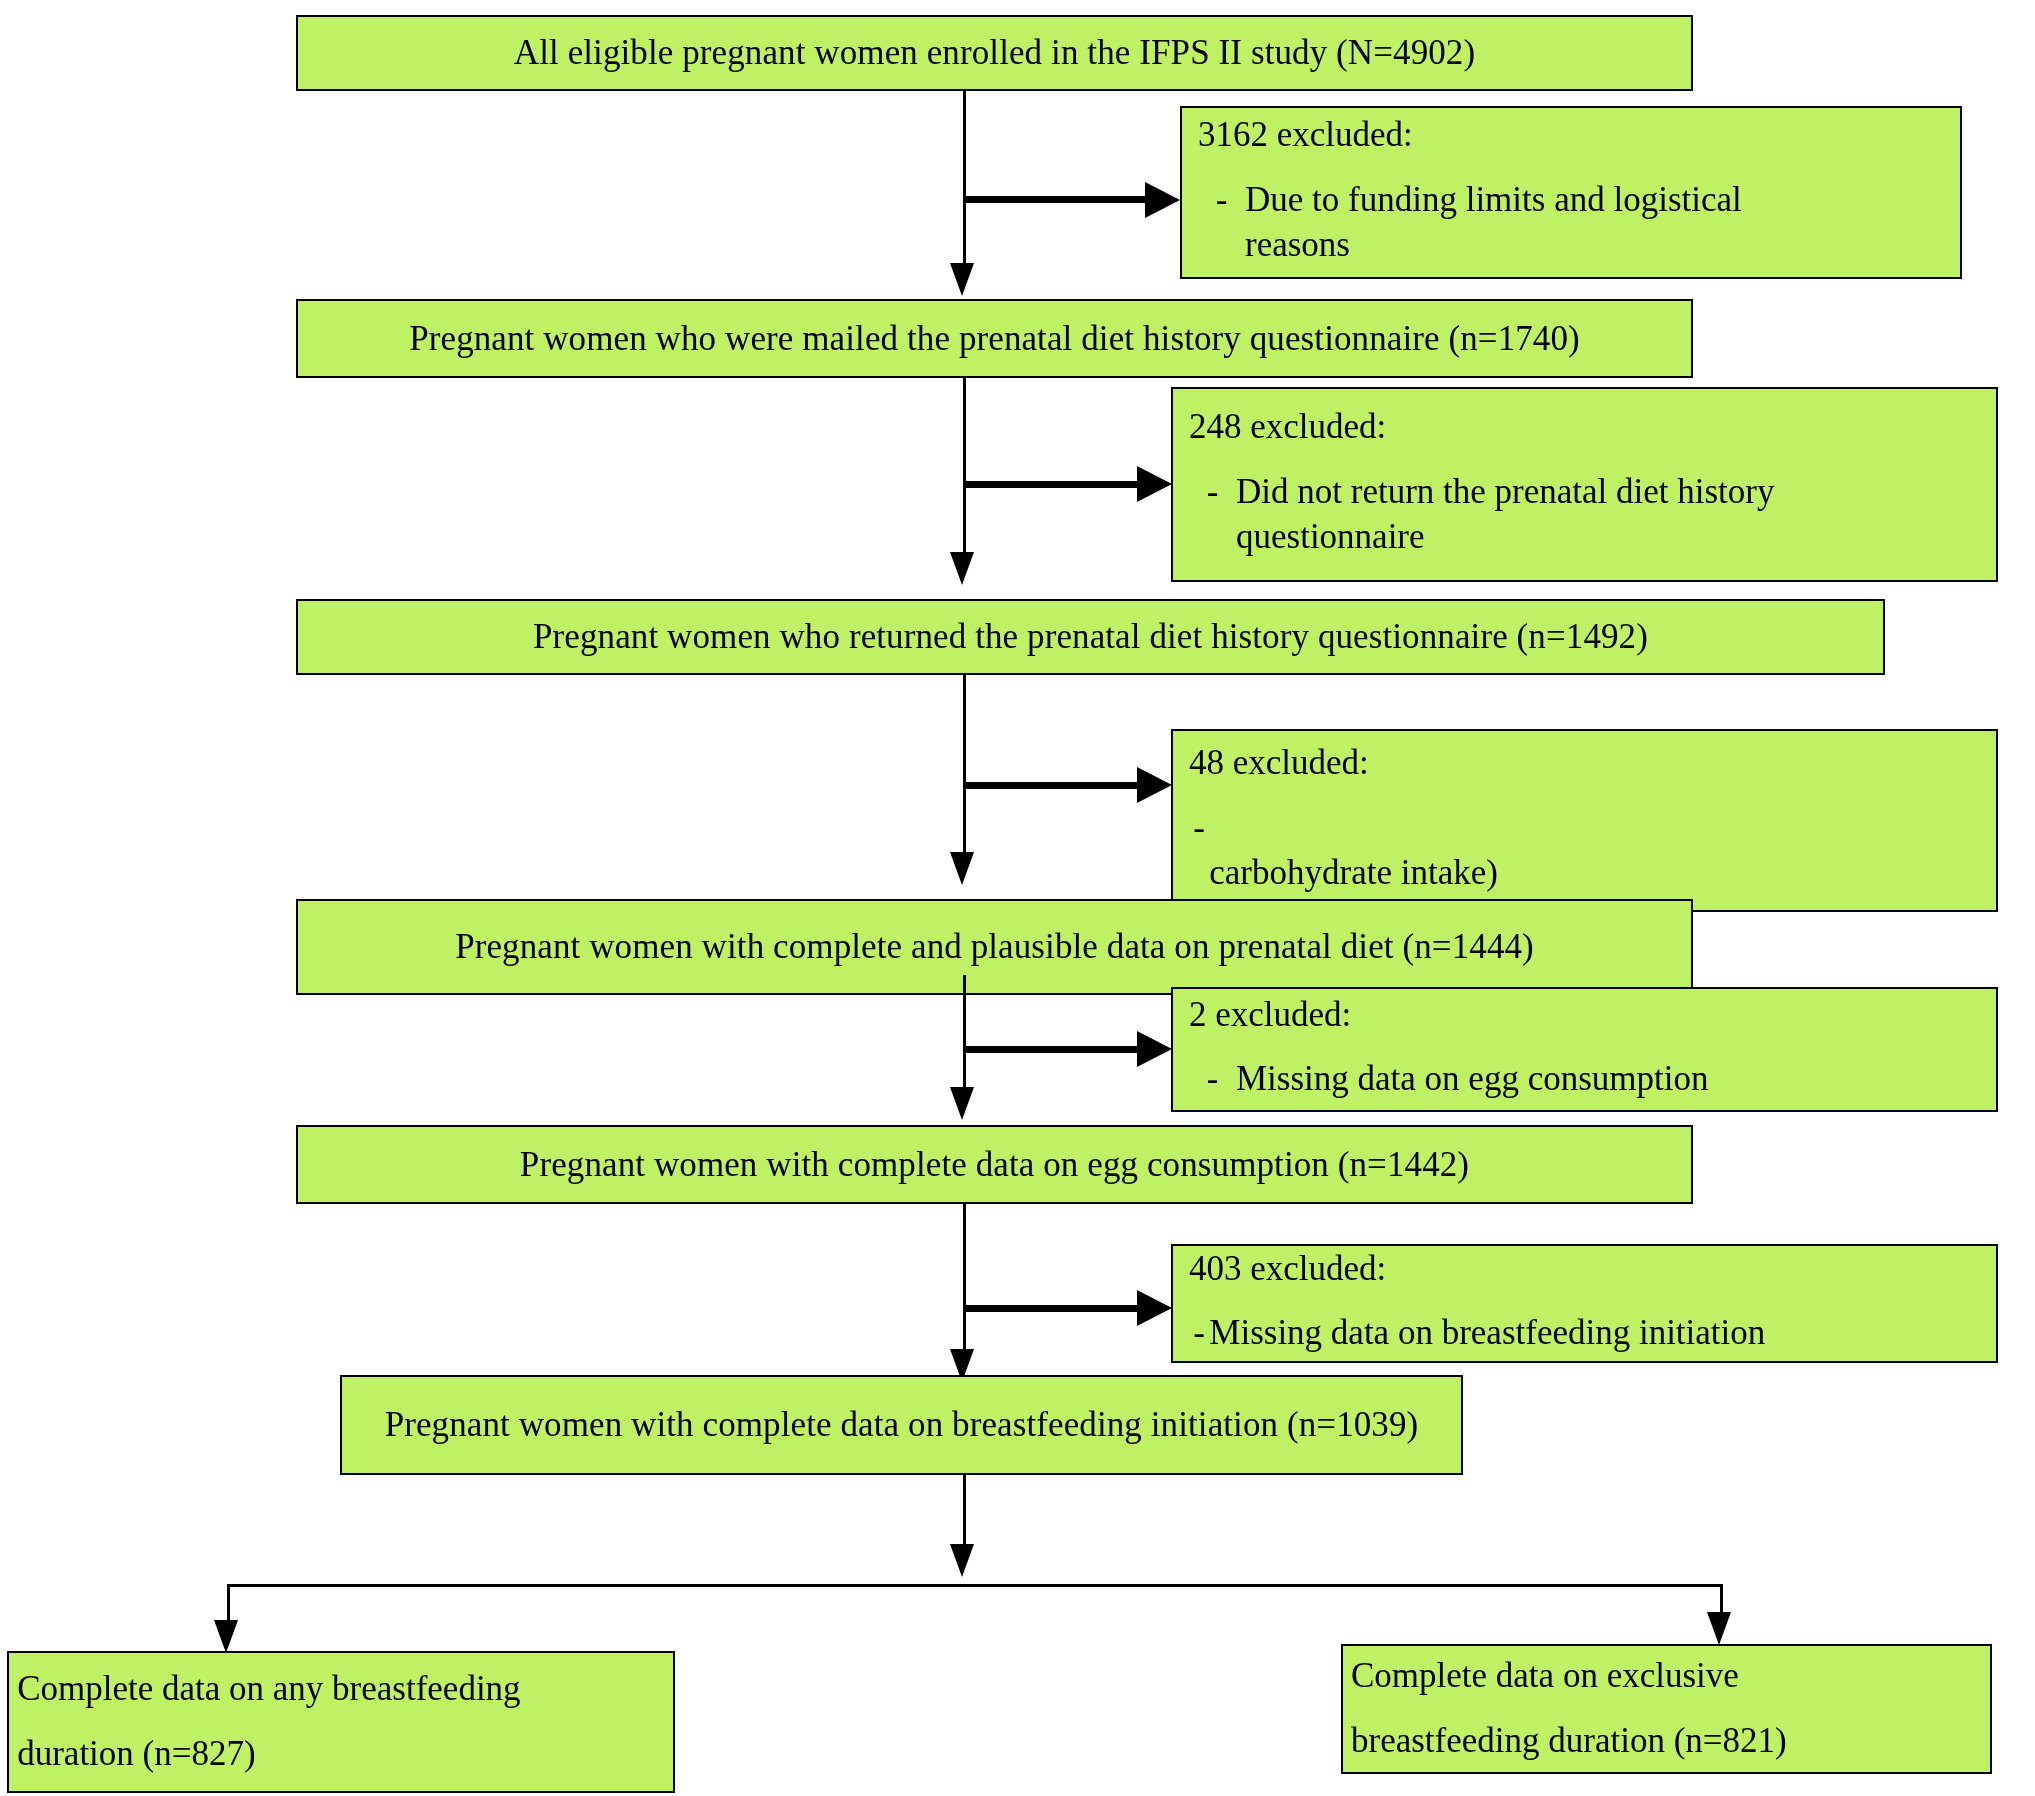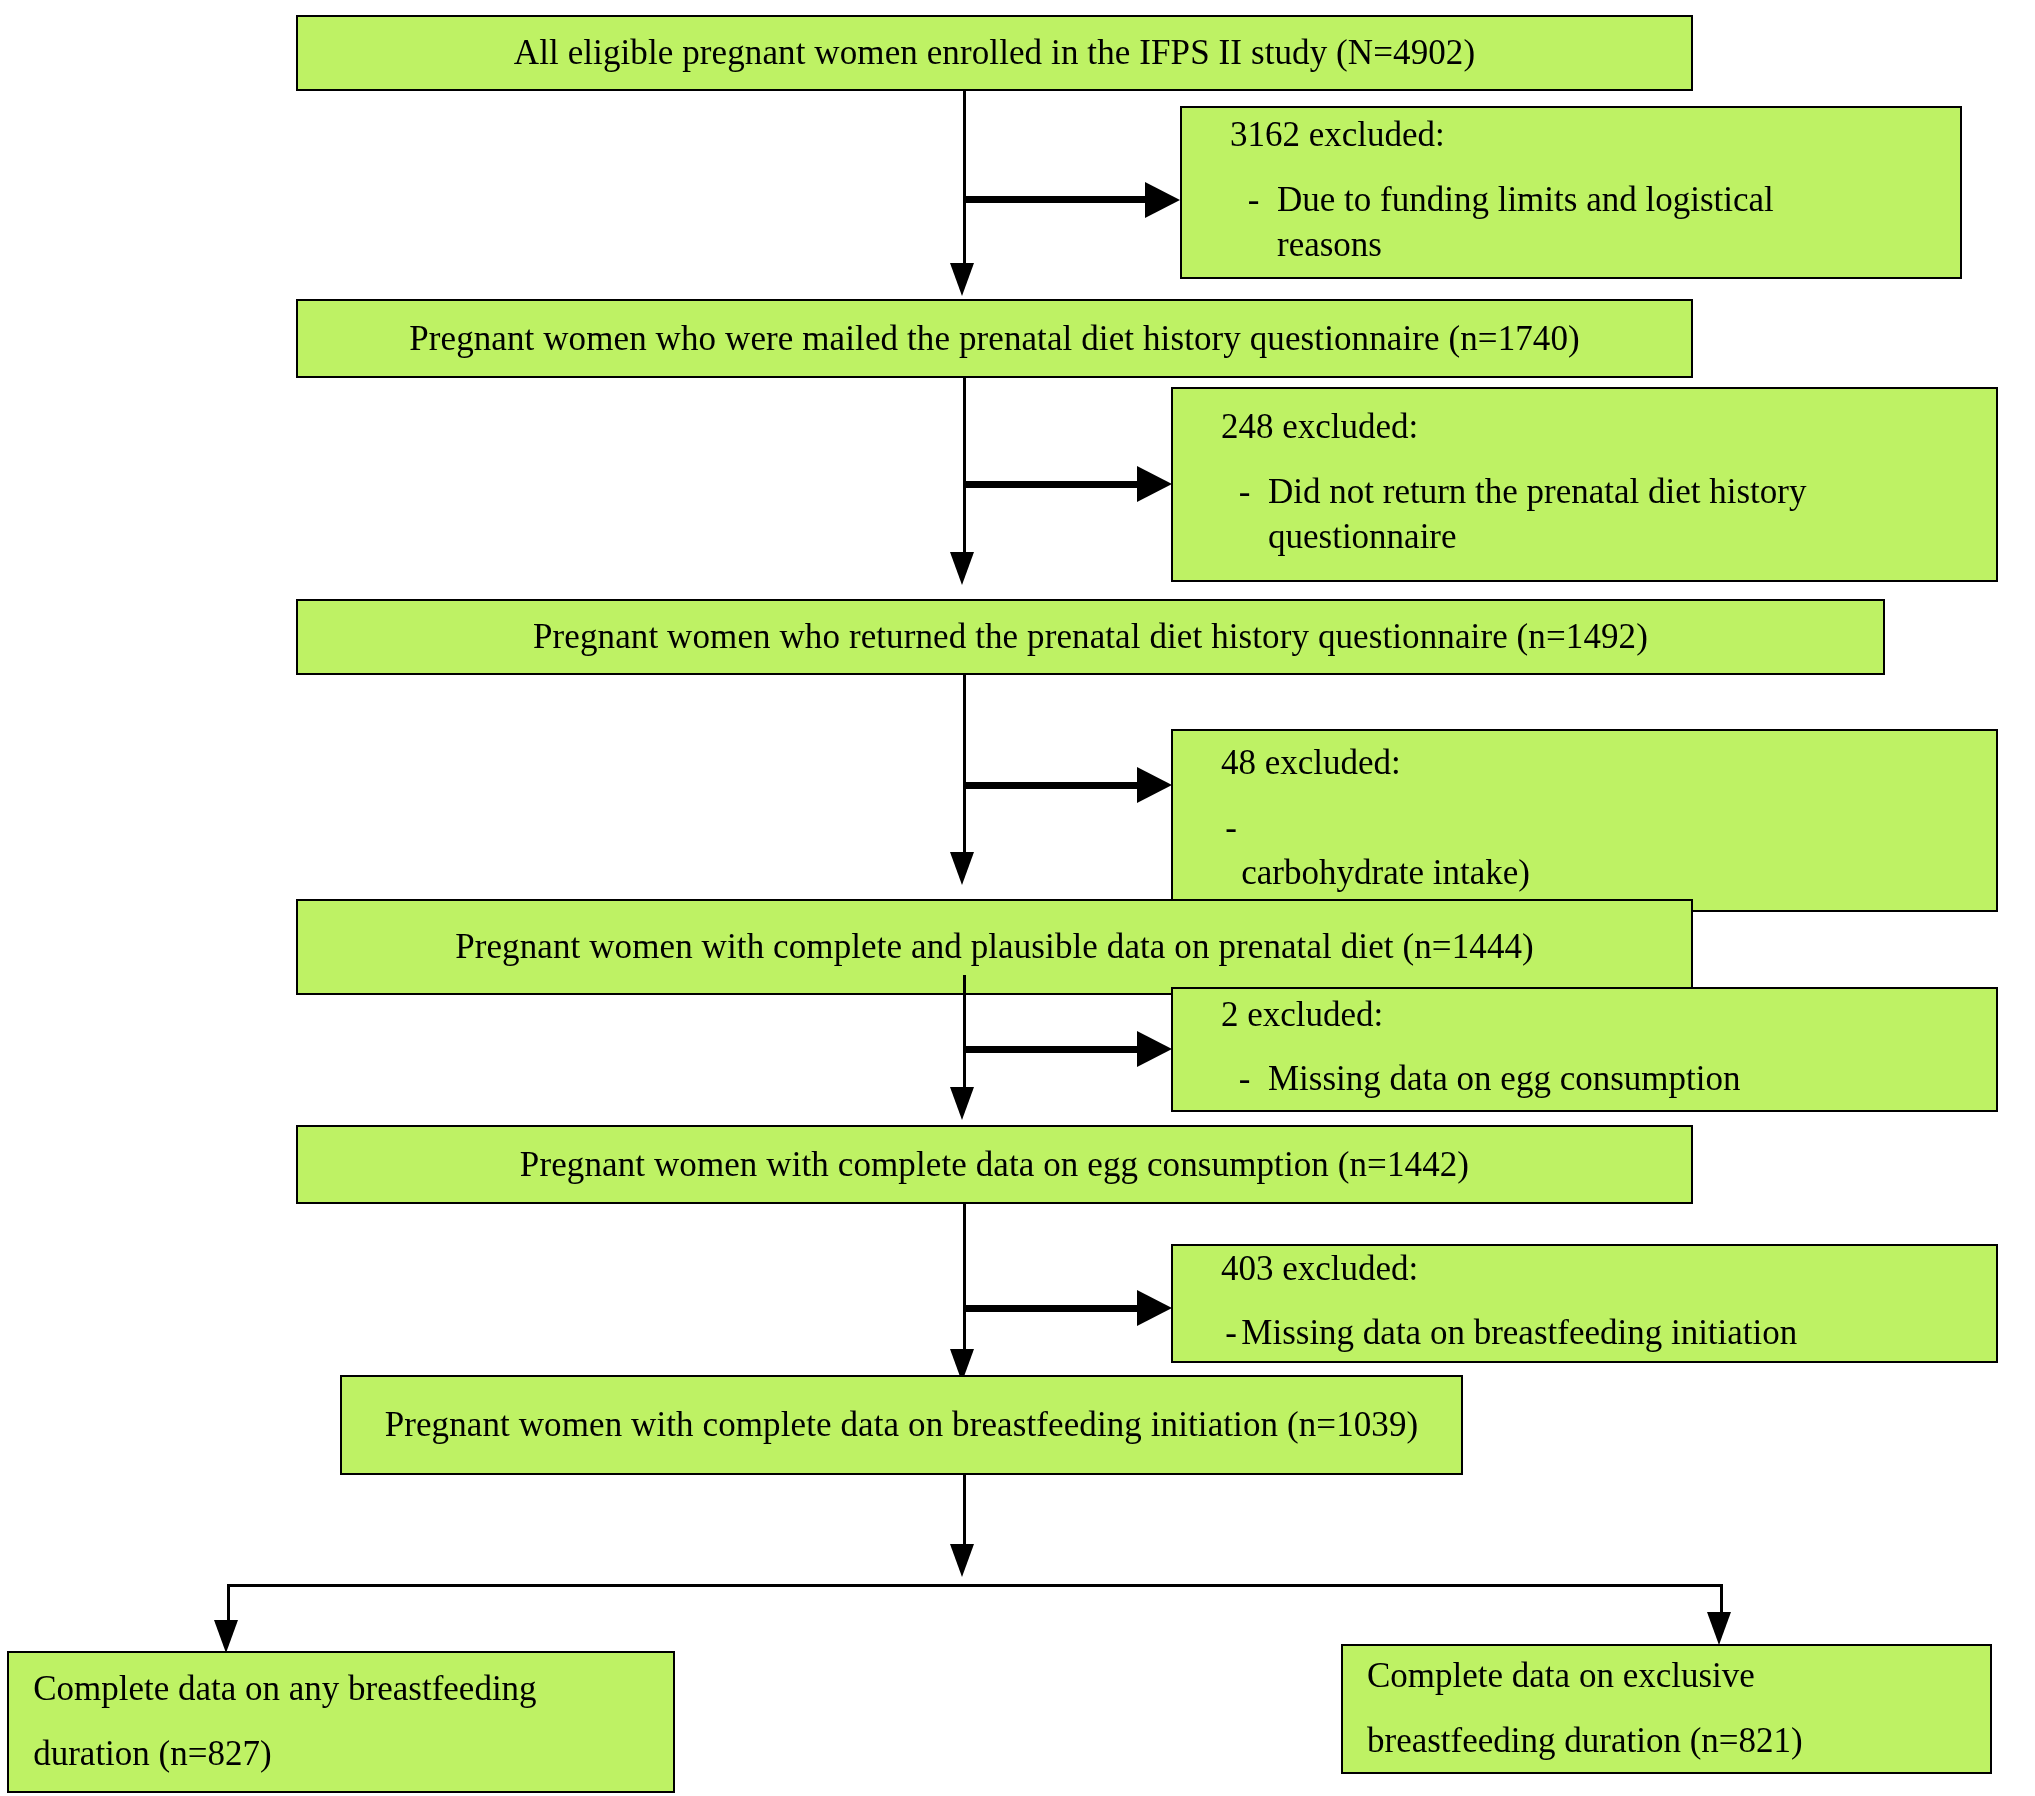--- a/index.html
+++ b/index.html
@@ -36,21 +36,21 @@
     justify-content: flex-start;
     align-items: center;
   }
   .box-text {
     font-size: 35px;
     line-height: 1.08;
     letter-spacing: 0.1px;
     white-space: nowrap;
   }
   .box.excl .excl-body {
-    padding-left: 48px;
+    padding-left: 16px;
     padding-right: 12px;
     width: 100%;
     box-sizing: border-box;
   }
   .excl-head {
     font-size: 35px;
     line-height: 1.05;
     margin-bottom: 24px;
   }
   .excl-item {
@@ -66,23 +66,22 @@
   }
   .excl-dash.wide { width: 47px; }
   .excl-dash.narrow { width: 20.3px; }
   .excl-itemtext { flex: 1 1 auto; }
 
   .terminal-text {
     font-size: 35px;
     line-height: 1.85;
     text-align: left;
     width: 100%;
-    padding-left: 16px;
+    padding-left: 8px;
     box-sizing: border-box;
-    margin-left: 8px;
   }
 
   
   .vline {
     position: absolute;
     width: 3px;
     background: #000000;
   }
   .hline {
     position: absolute;

